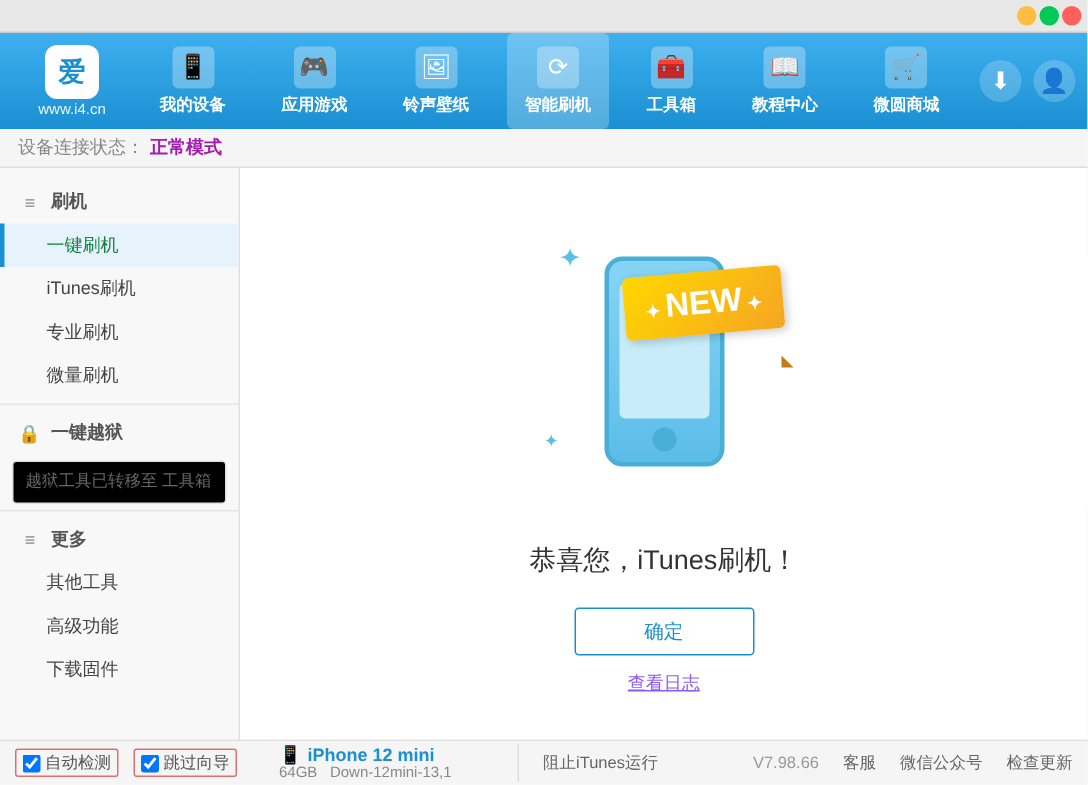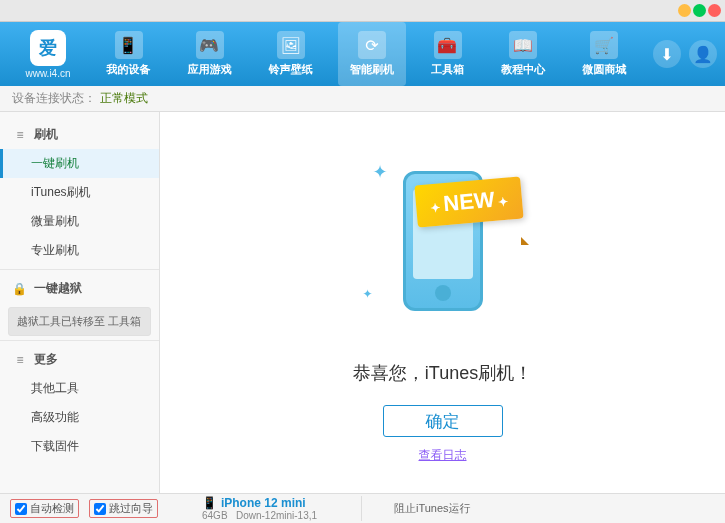--- a/index.html
+++ b/index.html
@@ -101,21 +101,21 @@
       height: 26px;
       background: #f5f5f5;
       border-bottom: 1px solid #ddd;
       display: flex;
       align-items: center;
       padding: 0 12px;
       font-size: 12px;
       color: #555;
     }
     .status-label { color: #888; }
-    .status-value { color: #4d7c0f; font-weight: normal; margin-left: 4px; }
+    .status-value { color: #a21caf; font-weight: bold; margin-left: 4px; }
 
     
     .main {
       display: flex;
       height: calc(523px - 22px - 64px - 26px - 30px);
     }
 
     
     .sidebar {
       width: 160px;
@@ -152,21 +152,21 @@
       border-left-color: #1a8fd1;
     }
     .sidebar-divider {
       height: 1px;
       background: #e5e5e5;
       margin: 4px 0;
     }
     .sidebar-note {
       margin: 4px 8px;
       padding: 6px 8px;
-      background: #e5e5e5;
+      background: #000000;
       border: 1px solid #e0e0e0;
       border-radius: 3px;
       font-size: 11px;
       color: #666;
       line-height: 1.4;
     }
 
     
     .content {
       flex: 1;
@@ -255,40 +255,40 @@
       margin-bottom: 20px;
       font-weight: normal;
     }
     .confirm-btn {
       width: 120px;
       height: 32px;
       background: white;
       border: 1px solid #1a8fd1;
       color: #1a8fd1;
       border-radius: 3px;
-      font-size: 17px;
+      font-size: 13px;
       cursor: pointer;
       margin-bottom: 10px;
     }
     .secondary-link {
       color: #8b5cf6;
       font-size: 12px;
       cursor: pointer;
       text-decoration: underline;
     }
 
     
     .bottom-bar {
       height: 30px;
       background: #f5f5f5;
       border-top: 1px solid #ddd;
       display: flex;
       align-items: center;
       padding: 0 10px;
-      gap: 32px;
+      gap: 16px;
     }
     .bottom-left {
       display: flex;
       align-items: center;
       gap: 10px;
       flex: 0 0 160px;
     }
     .checkbox-item {
       display: flex;
       align-items: center;
@@ -413,22 +413,22 @@
 <div class="main">
 
   <div class="sidebar">
 
   <div class="sidebar-section-title">
         <span class="sidebar-section-icon">≡</span>
         <span>刷机</span>
       </div>
       <div class="sidebar-item active">一键刷机</div>
       <div class="sidebar-item">iTunes刷机</div>
+      <div class="sidebar-item">专业刷机</div>
       <div class="sidebar-item">微量刷机</div>
-      <div class="sidebar-item">专业刷机</div>
       <div class="sidebar-divider"></div>
       <div class="sidebar-section-title">
         <span class="sidebar-section-icon">🔒</span>
         <span>一键越狱</span>
       </div>
       <div class="sidebar-note">越狱工具已转移至
 工具箱</div>
       <div class="sidebar-divider"></div>
       <div class="sidebar-section-title">
         <span class="sidebar-section-icon">≡</span>
@@ -477,13 +477,20 @@
       <span>📱</span>
       <span>iPhone 12 mini</span>
     </div>
     <div class="device-info">
       <span>64GB</span>
       &nbsp;
       <span>Down-12mini-13,1</span>
     </div>
   </div>
   <span class="bottom-status">阻止iTunes运行</span>
+  <div class="bottom-right">
+    <span class="version">V7.98.66</span>
+
+  <span>客服</span>
+      <span>微信公众号</span>
+      <span>检查更新</span>
+    </div>
 </div>
 
 </body></html>

